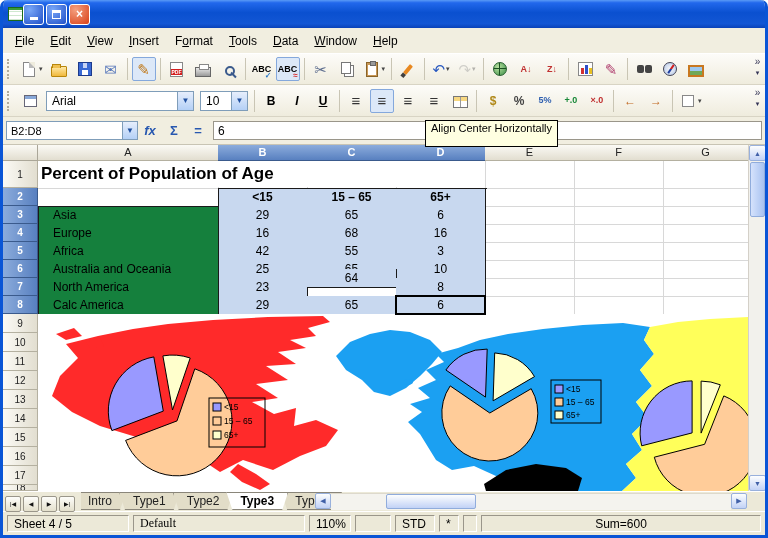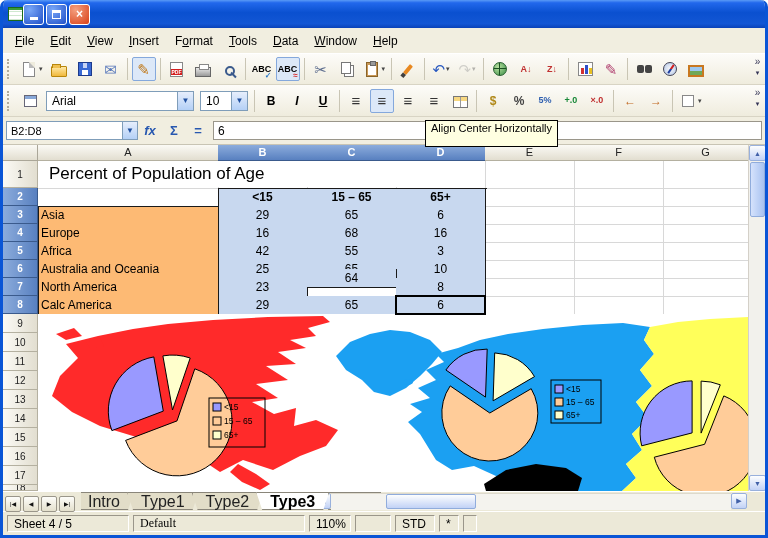--- a/index.html
+++ b/index.html
@@ -92,36 +92,36 @@
   border-right:1px solid #aaa698;border-bottom:1px solid #aaa698;}
 .chdr{position:absolute;top:0;height:16px;background:linear-gradient(#fbfaf5,#e2ded0);border-right:1px solid #b4b0a0;
   border-bottom:1px solid #b4b0a0;font-size:11px;text-align:center;line-height:15px;color:#222;}
 .chdr.selh{background:linear-gradient(#8cacdc,#5880c0);color:#fff;font-weight:bold;border-color:#3a5a8c;}
 .rowh{position:absolute;left:0;width:35px;background:linear-gradient(90deg,#fbfaf5,#e2ded0);border-right:1px solid #b4b0a0;
   border-bottom:1px solid #b4b0a0;font-size:10px;color:#222;display:flex;align-items:center;justify-content:center;overflow:hidden;}
 .rowh.selh{background:linear-gradient(90deg,#8cacdc,#5880c0);color:#fff;font-weight:bold;border-color:#3a5a8c;}
 .cell{position:absolute;border-right:1px solid #d8d8d8;border-bottom:1px solid #d8d8d8;font-size:12px;overflow:hidden;white-space:nowrap;}
 .cell.sel{background:#c8d8ef;border-right-color:#1a1a1a;border-bottom-color:#1a1a1a;text-align:center;}
 .cell.th{font-weight:bold;}
-.cell.nm{background:#fdba74;border-right-color:#1a1a1a;border-bottom-color:#1a1a1a;padding-left:3px;}
+.cell.nm{background:#15803d;border-right-color:#1a1a1a;border-bottom-color:#1a1a1a;padding-left:15px;}
 .tline{position:absolute;background:#1a1a1a;z-index:2;}
-.titlecell{position:absolute;left:36px;top:16px;width:430px;height:26px;background:#fff;font-weight:normal;
-  font-size:17px;line-height:26px;padding-left:10px;z-index:1;}
+.titlecell{position:absolute;left:36px;top:16px;width:430px;height:26px;background:#fff;font-weight:bold;
+  font-size:17px;line-height:26px;padding-left:2px;z-index:1;}
 #chart{position:absolute;left:35px;top:169px;width:710px;height:177px;z-index:1;}
 .activecell{position:absolute;left:392px;top:150px;width:91px;height:20px;border:2px solid #000;z-index:5;}
 .vscroll{position:absolute;right:0;top:0;width:17px;height:346px;background:#f2f1ec;border-left:1px solid #d4d0c8;z-index:6;}
 .sbtn{position:absolute;left:0;width:17px;height:16px;background:linear-gradient(#fdfefe,#c2d2f6);border:1px solid #98b0dc;
   border-radius:2px;color:#4060a8;font-size:7px;display:flex;align-items:center;justify-content:center;}
 .vthumb{position:absolute;left:1px;top:17px;width:15px;height:55px;background:linear-gradient(90deg,#d5e2fc,#a8c2f0);
   border:1px solid #90acdc;border-radius:2px;}
 .tabbar{height:20px;background:#ece9d8;position:relative;display:flex;align-items:flex-start;border-top:1px solid #fff;}
 .navb{width:16px;height:16px;margin:2px 0 0 2px;background:linear-gradient(#fdfdfa,#e4e0cc);border:1px solid #9a968a;
   font-size:6px;display:inline-flex;align-items:center;justify-content:center;border-radius:2px;color:#111;}
 .tabs{display:flex;margin-left:6px;max-width:300px;overflow:hidden;}
-.stab{height:18px;padding:0 13px;background:#e2ddc8;border:1px solid #8a867a;font-size:16px;line-height:17px;
+.stab{height:18px;padding:0 13px;background:#e2ddc8;border:1px solid #8a867a;font-size:12px;line-height:17px;
   clip-path:polygon(0 0,100% 0,calc(100% - 6px) 100%,6px 100%);margin-left:-7px;color:#222;}
 .stab.active{background:#fff;font-weight:bold;z-index:3;color:#000;}
 .tabsplit{width:5px;height:15px;margin:2px 3px 0;background:#c8d4ec;border:1px solid #8aa4d0;}
 .hscroll{position:absolute;left:312px;top:1px;width:432px;height:17px;display:flex;z-index:2;}
 .harr{width:16px;height:16px;background:linear-gradient(#fdfefe,#c2d2f6);border:1px solid #98b0dc;border-radius:2px;
   color:#4060a8;font-size:7px;display:flex;align-items:center;justify-content:center;}
 .htrack{flex:1;position:relative;background:#f4f3ee;border-top:1px solid #ddd9cc;}
 .hthumb{position:absolute;left:55px;top:0;width:90px;height:15px;background:linear-gradient(#fdfefe,#c2d2f6);
   border:1px solid #90acdc;border-radius:2px;}
 .statusbar{height:24px;background:#ece9d8;border-top:1px solid #fff;display:flex;align-items:center;padding:0 4px;gap:4px;}
@@ -497,16 +497,17 @@
   </div>
 
   <div class="statusbar" id="statusbar">
       <span class="sfield" style="width: 122px;">Sheet 4 / 5</span>
       <span class="sfield" style="width: 172px; font-family: Liberation Serif, serif;">Default</span>
       <span class="sfield" style="width: 42px;">110%</span>
       <span class="sfield" style="width: 36px;"></span>
       <span class="sfield" style="width: 40px;">STD</span>
       <span class="sfield" style="width: 20px;">*</span>
       <span class="sfield" style="width: 14px;"></span>
+      <span class="sfield flexf">Sum=600</span>
     </div>
 
   <div class="tooltip">Align Center Horizontally</div>
 </div>
 
 </body></html>

